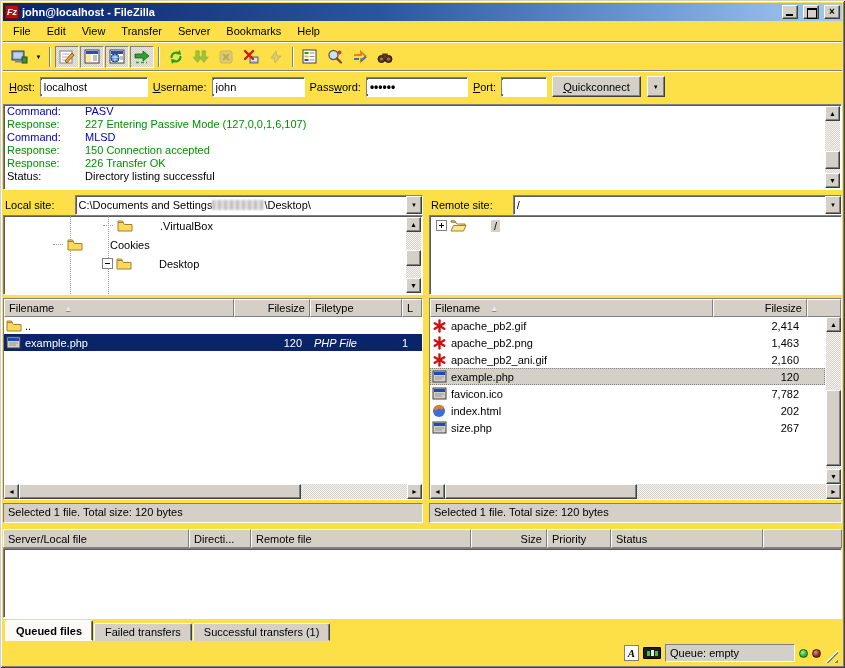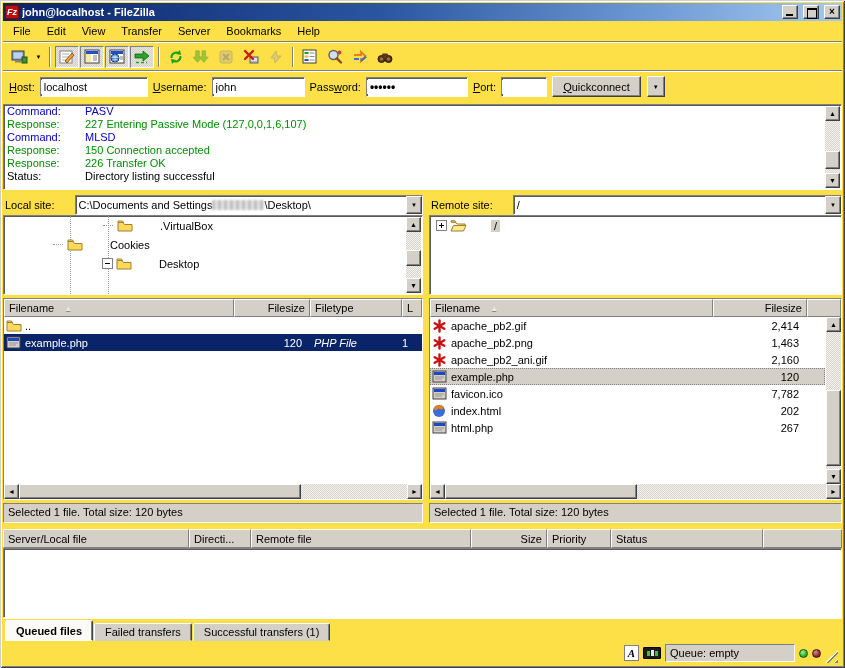--- a/index.html
+++ b/index.html
@@ -573,21 +573,21 @@
             <div class="frow">
               <span class="cname r-name">
                   <span class="icon16">
                     <svg width="15" height="13" viewBox="0 0 15 13">
                       <rect x="1" y="1" width="13" height="11" fill="#d4d0c8" stroke="#404040"></rect>
                       <rect x="2" y="2" width="11" height="3" fill="#1c48c8"></rect>
                       <rect x="3" y="6.5" width="9" height="1" fill="#9a968e"></rect>
                       <rect x="3" y="8.5" width="7" height="1" fill="#9a968e"></rect>
                     </svg>
                   </span>
-                  <span>html.php</span>
+                  <span>size.php</span>
                 </span>
               <span class="csize r-size">267</span>
             </div>
           </div>
           <div class="vscroll" style="top:0;right:0;bottom:0;">
             <span class="sbtn">▲</span>
             <span class="track">
                 <span class="thumb" style="top:58px;height:76px;"></span>
               </span>
             <span class="sbtn">▼</span>

